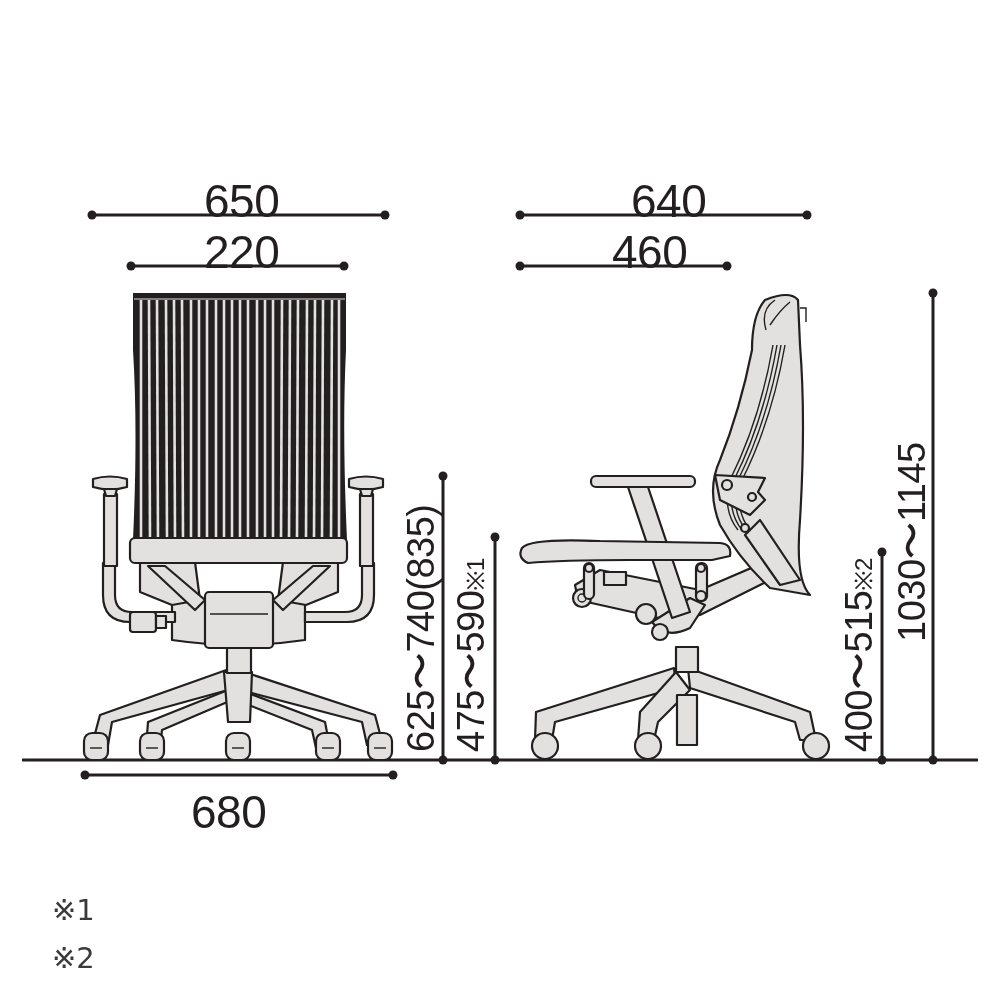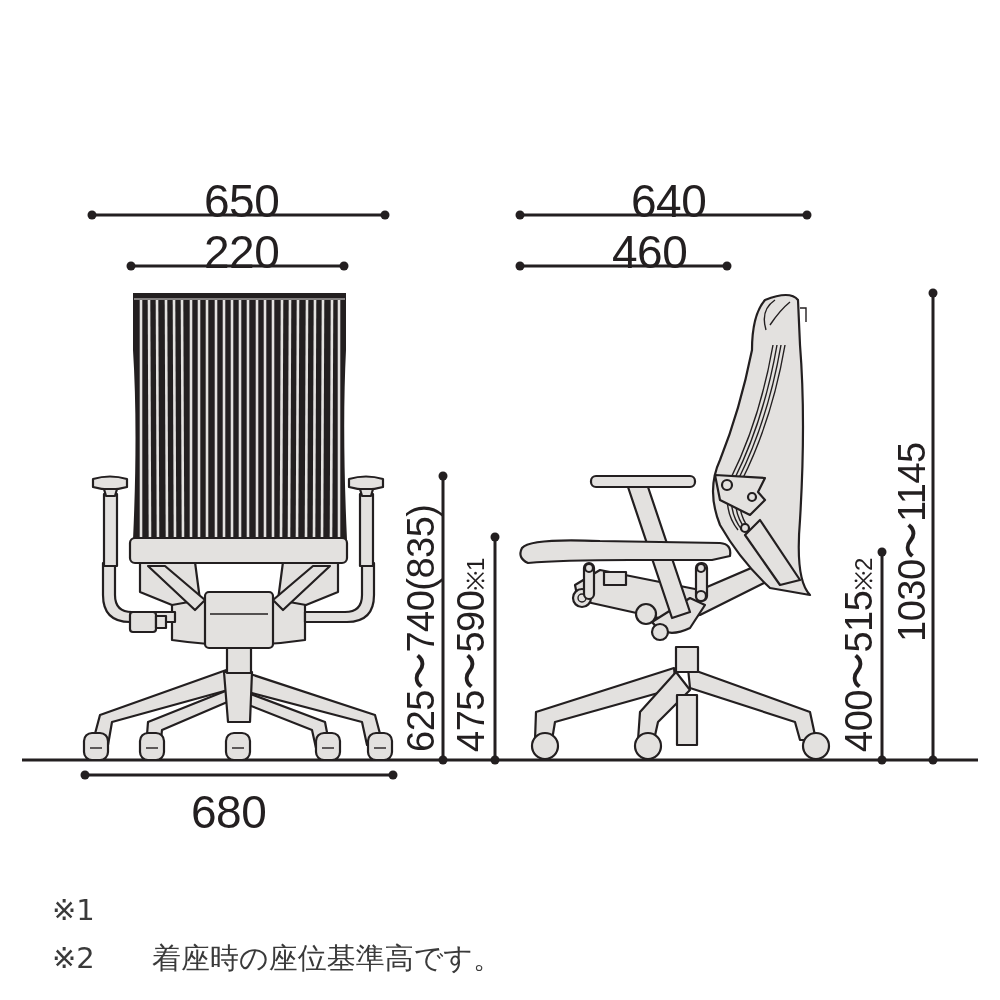--- a/index.html
+++ b/index.html
@@ -232,15 +232,14 @@
 <div class="vlabel" style="left:893px; top:642px;">
   <span>1030〜1145</span>
 </div>
 
 <div class="footnotes">
   <div class="fn-row">
     <span class="fn-mark">※1</span>
   </div>
   <div class="fn-row">
     <span class="fn-mark">※2</span>
-    <span>着座時の座位基準高です。</span>
   </div>
 </div>
 
 </body></html>

